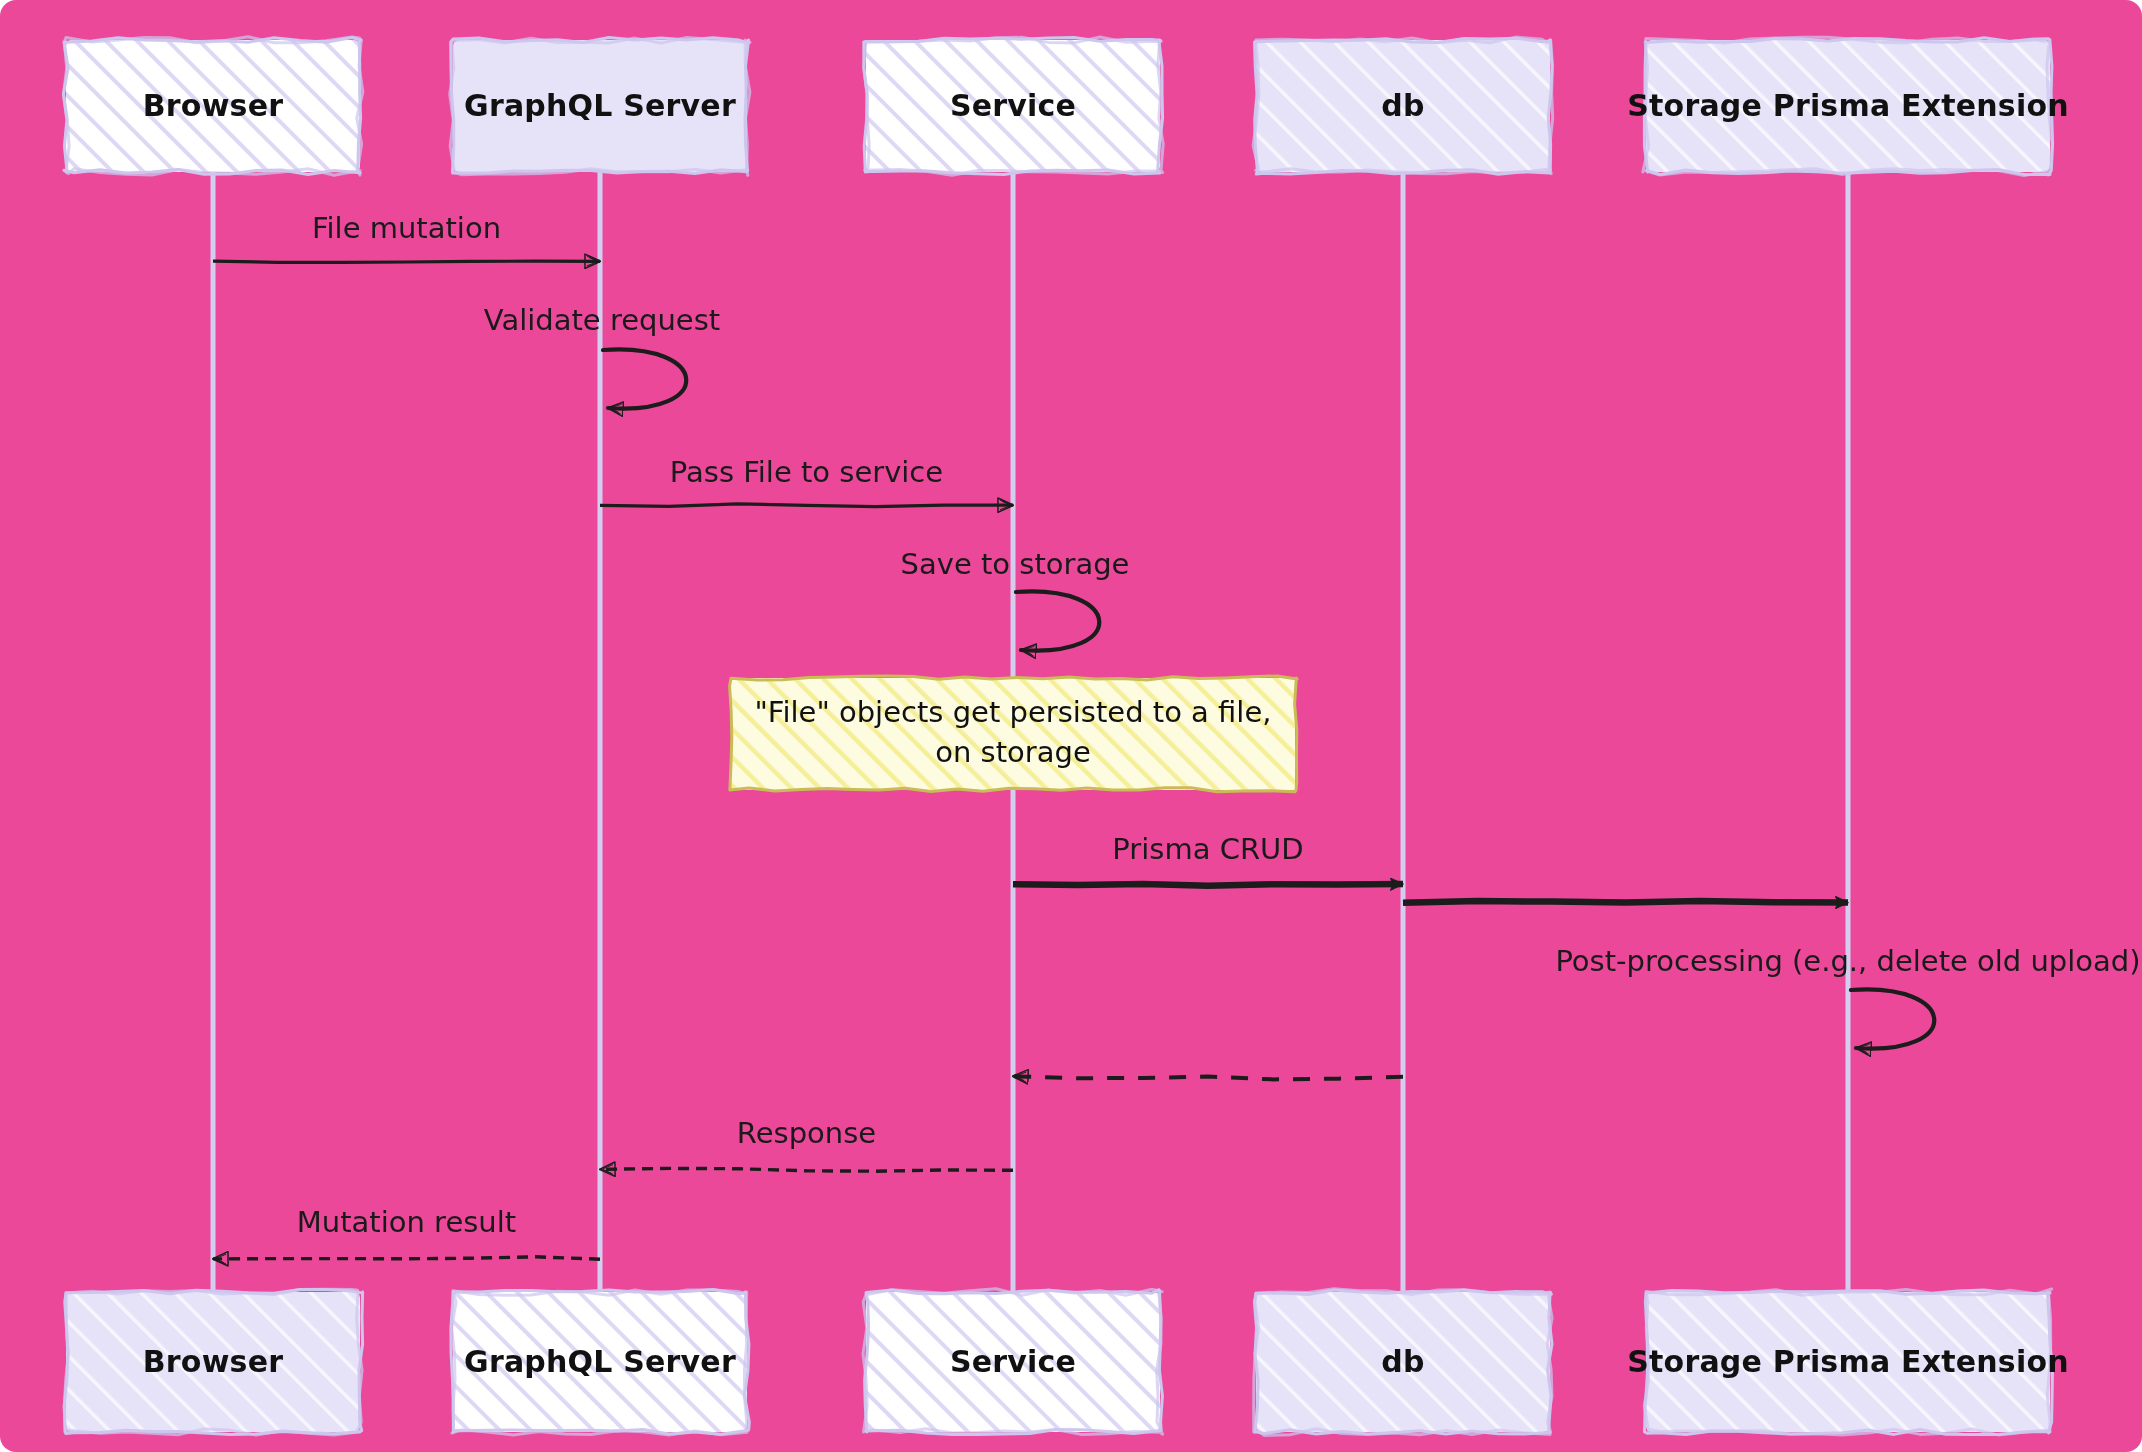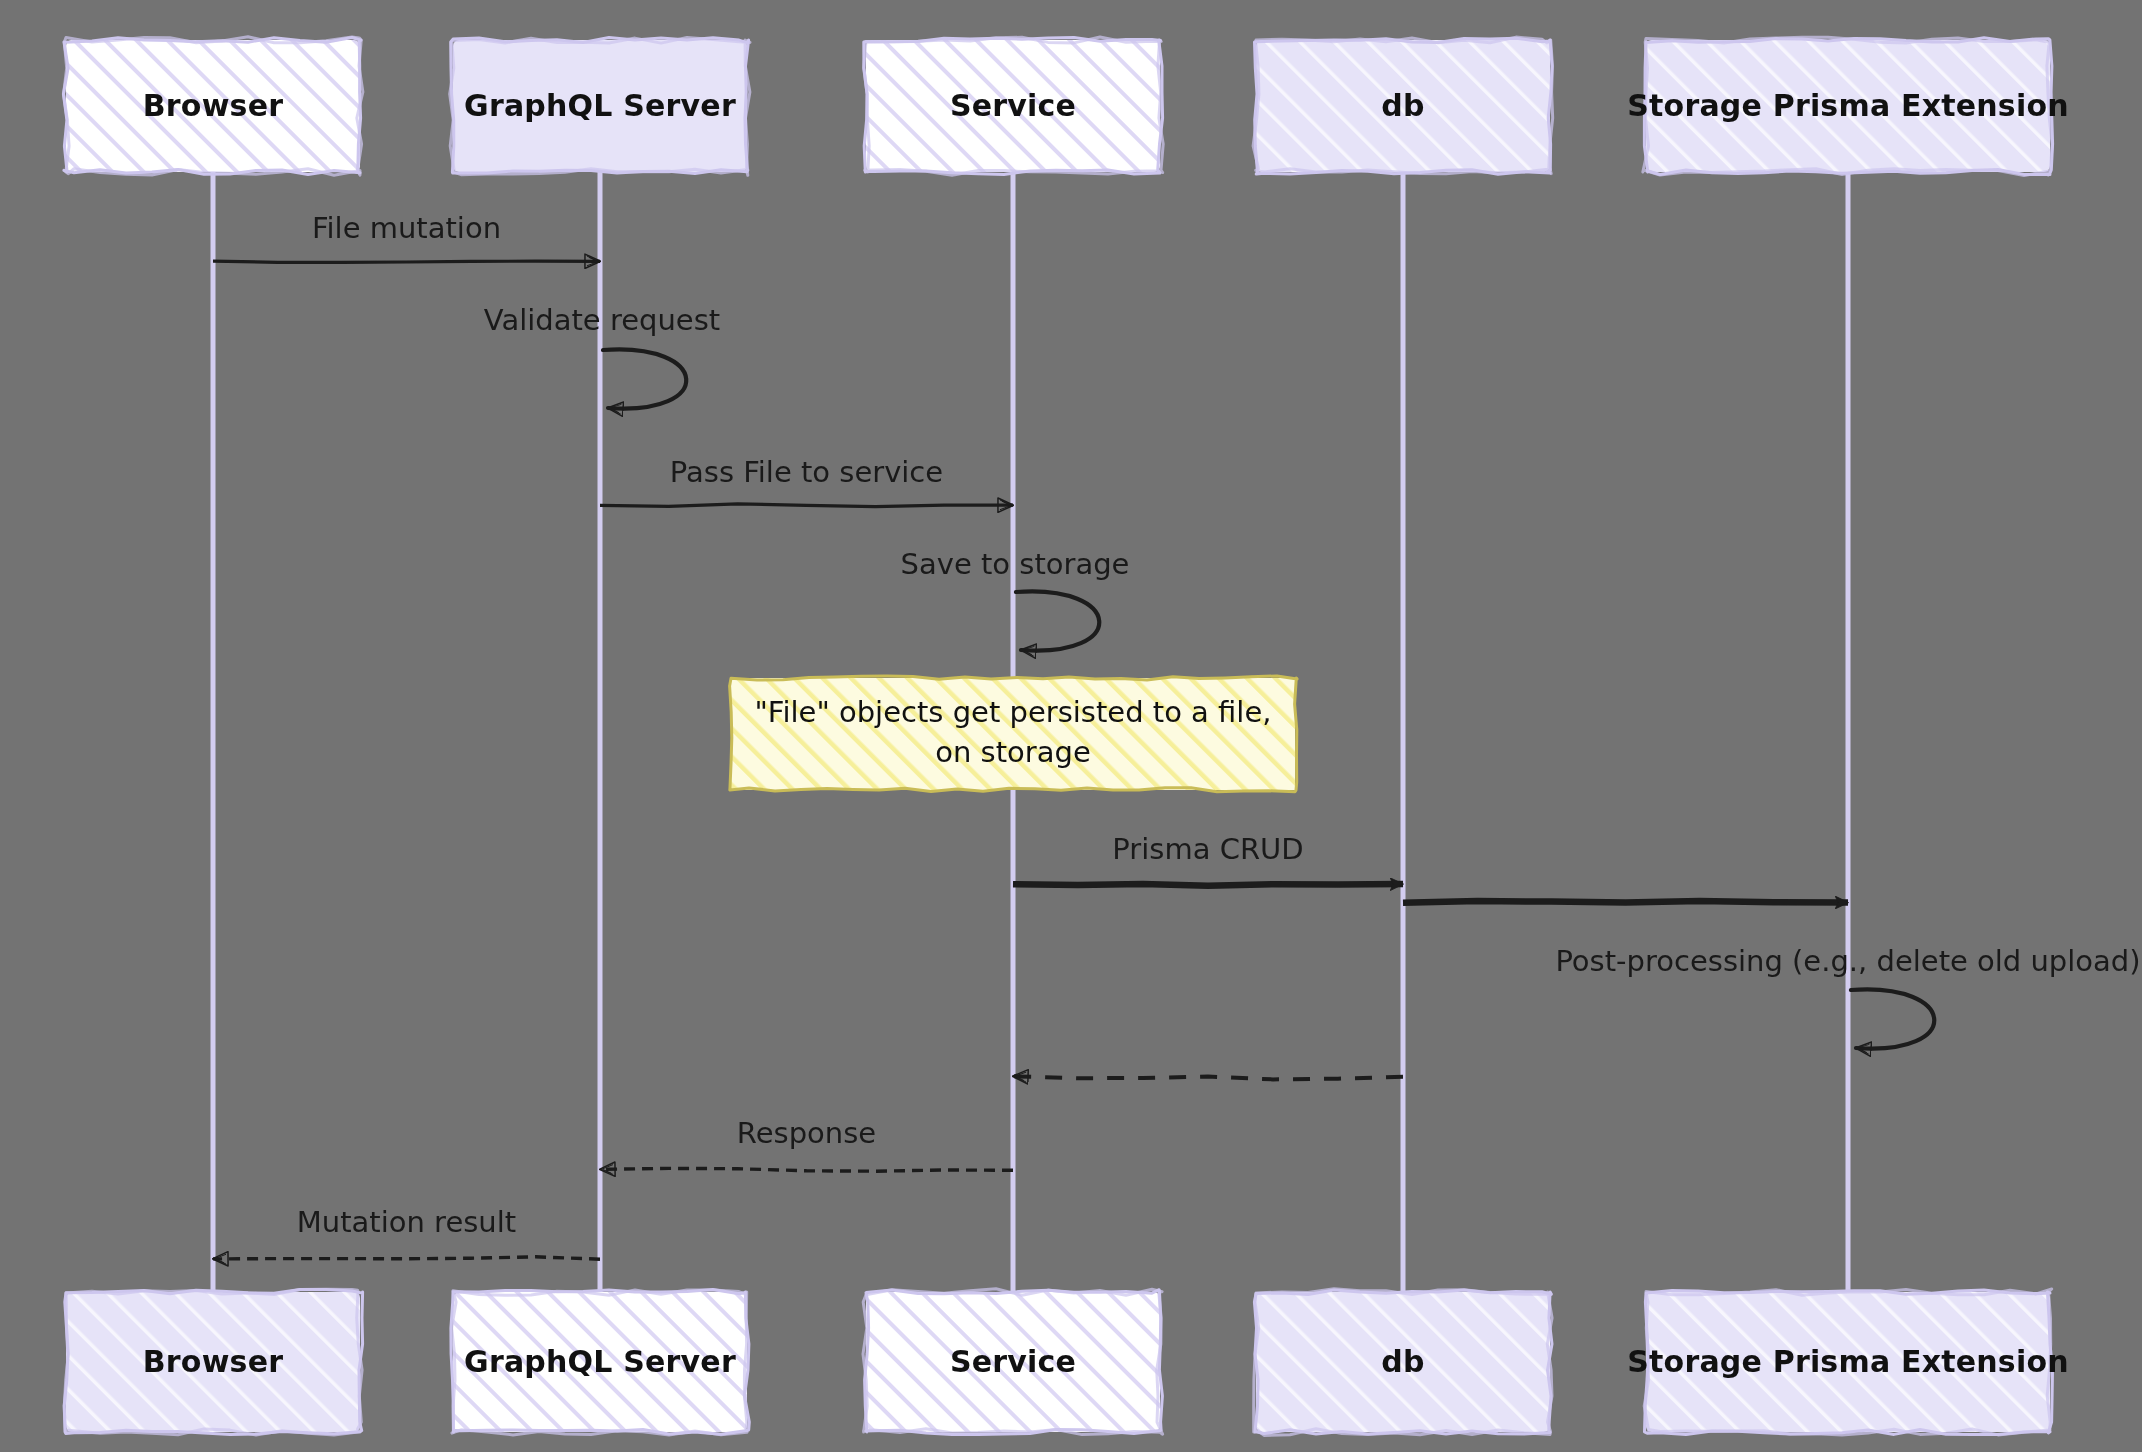--- a/index.html
+++ b/index.html
@@ -1,21 +1,21 @@
 <!DOCTYPE html>
 <html><head>
 <meta charset="utf-8">
 <title>Sequence Diagram</title>
 <style>
   html,body{margin:0;padding:0;background:#ffffff;}
   body{
     font-family:"DejaVu Sans", sans-serif;
     width:2142px;height:1452px;overflow:hidden;position:relative;
   }
-  #stage{position:relative;width:2142px;height:1452px;background:#737373;}
+  #stage{position:relative;width:2142px;height:1452px;background:#ec4899;border-radius:16px;}
   #svgroot{position:absolute;left:0;top:0;width:2142px;height:1452px;}
 
   .actor-label{
     font-family:"DejaVu Sans", sans-serif;
     font-size:30px;
     font-weight:700;
     fill:#111111;
     text-anchor:middle;
     dominant-baseline:middle;
     letter-spacing:0.2px;

